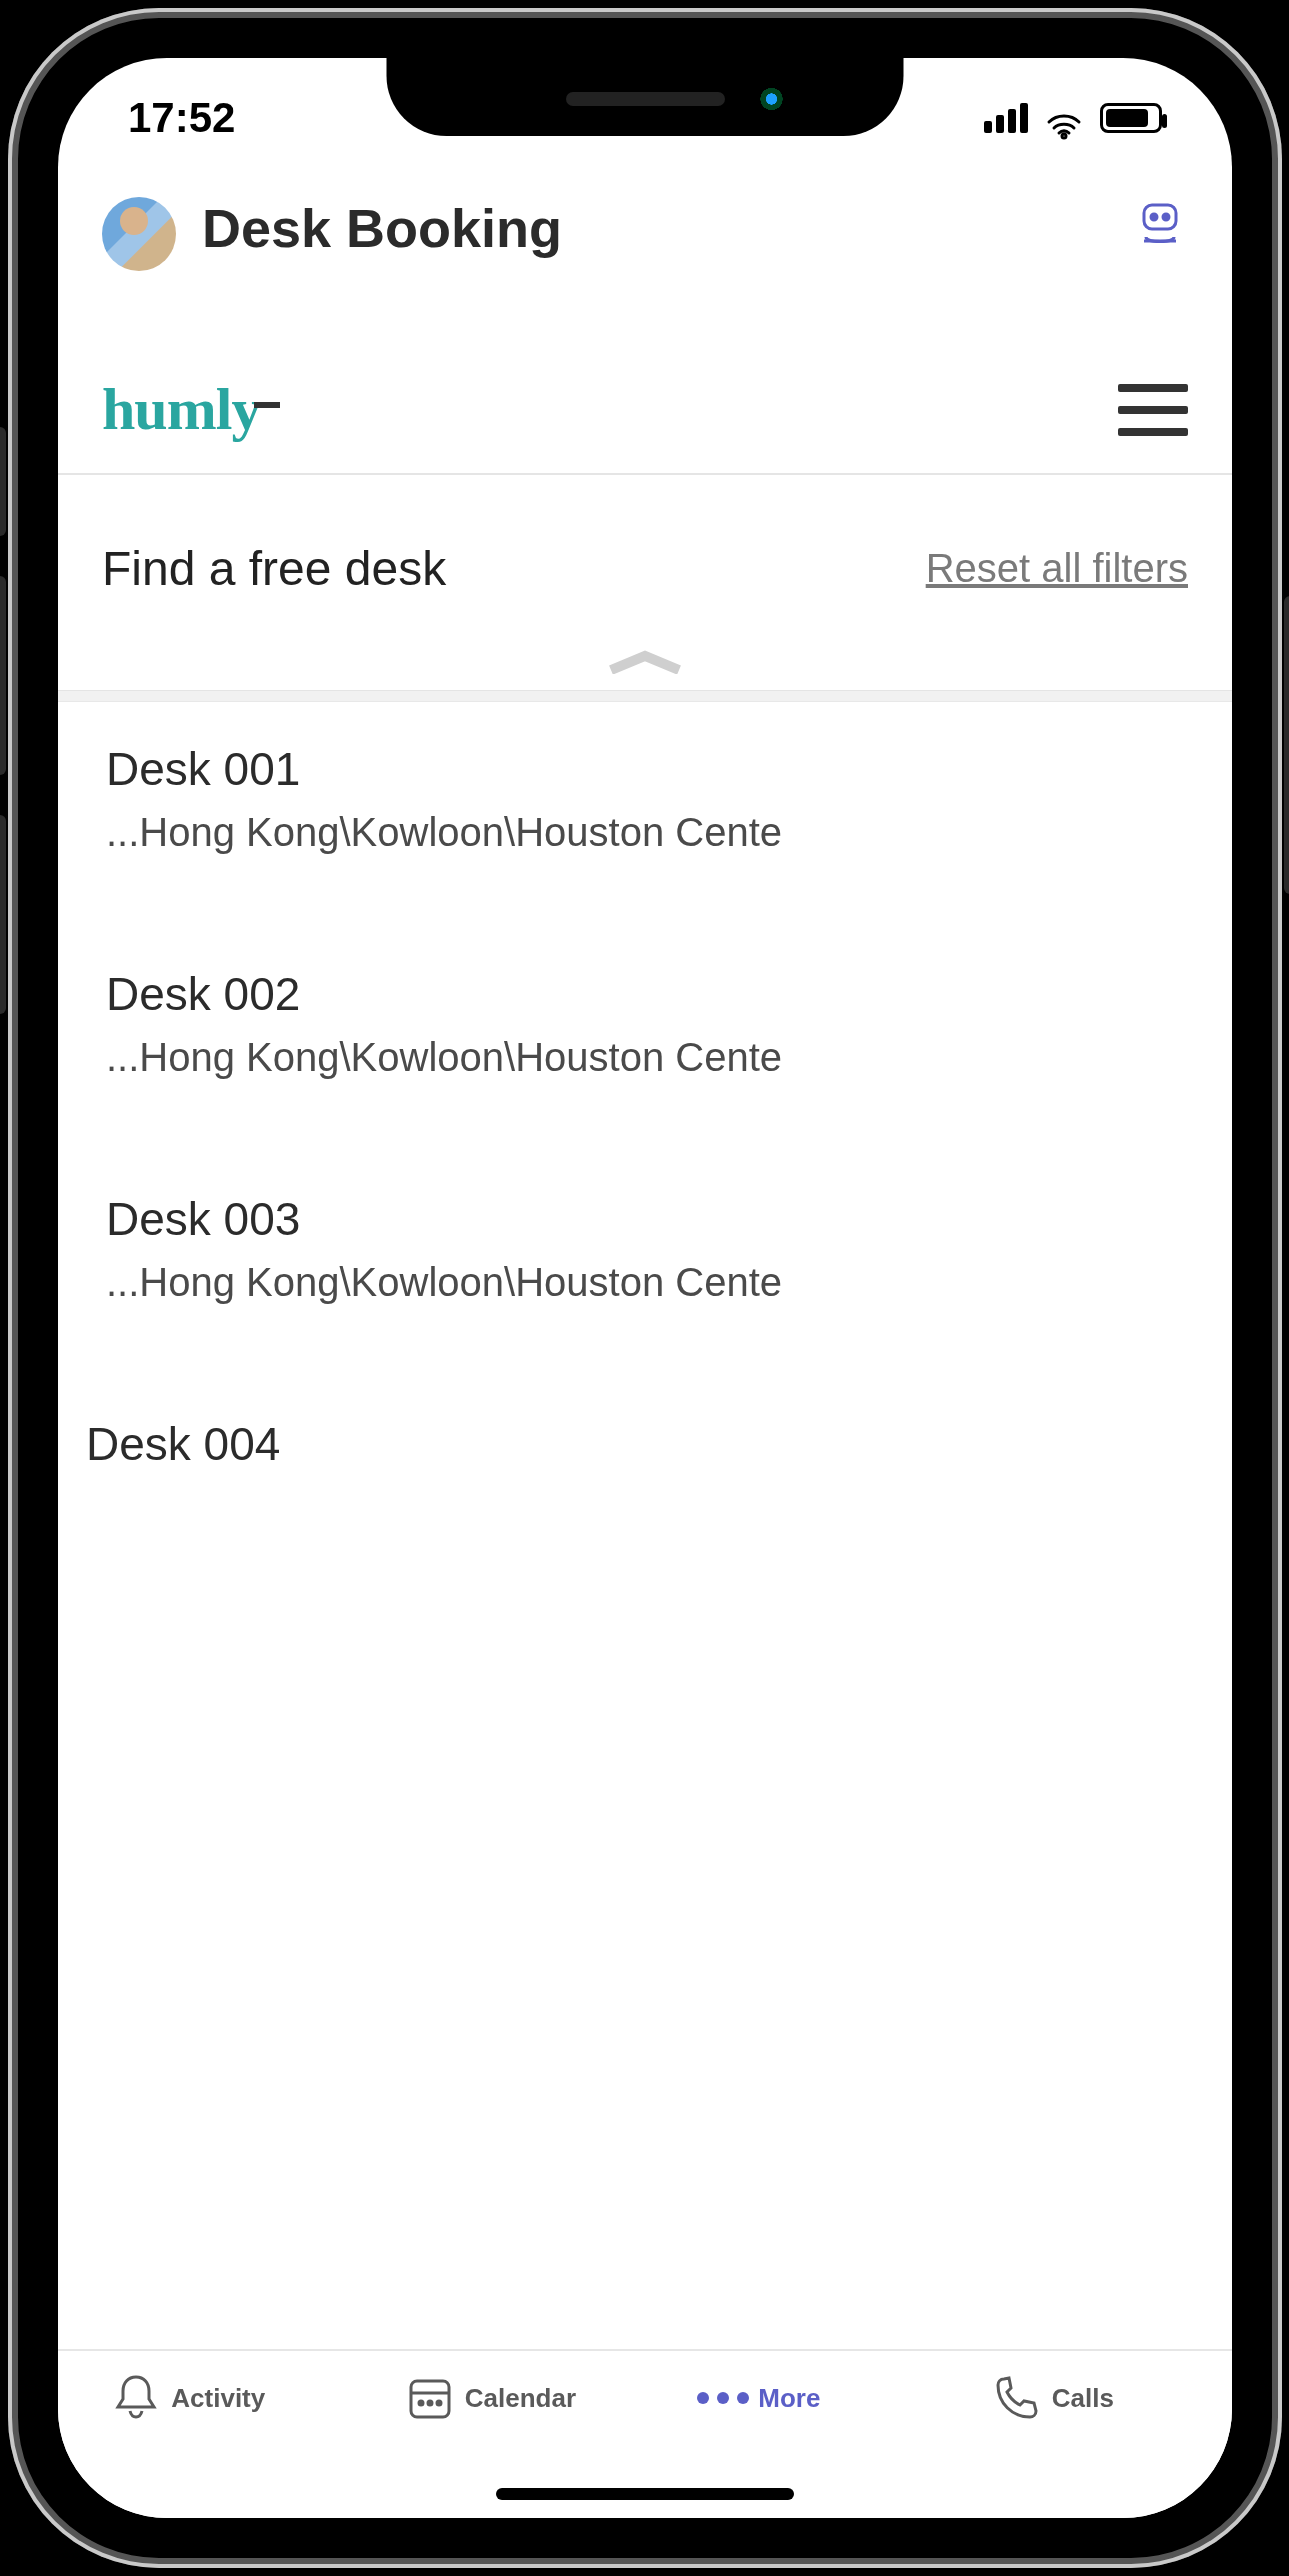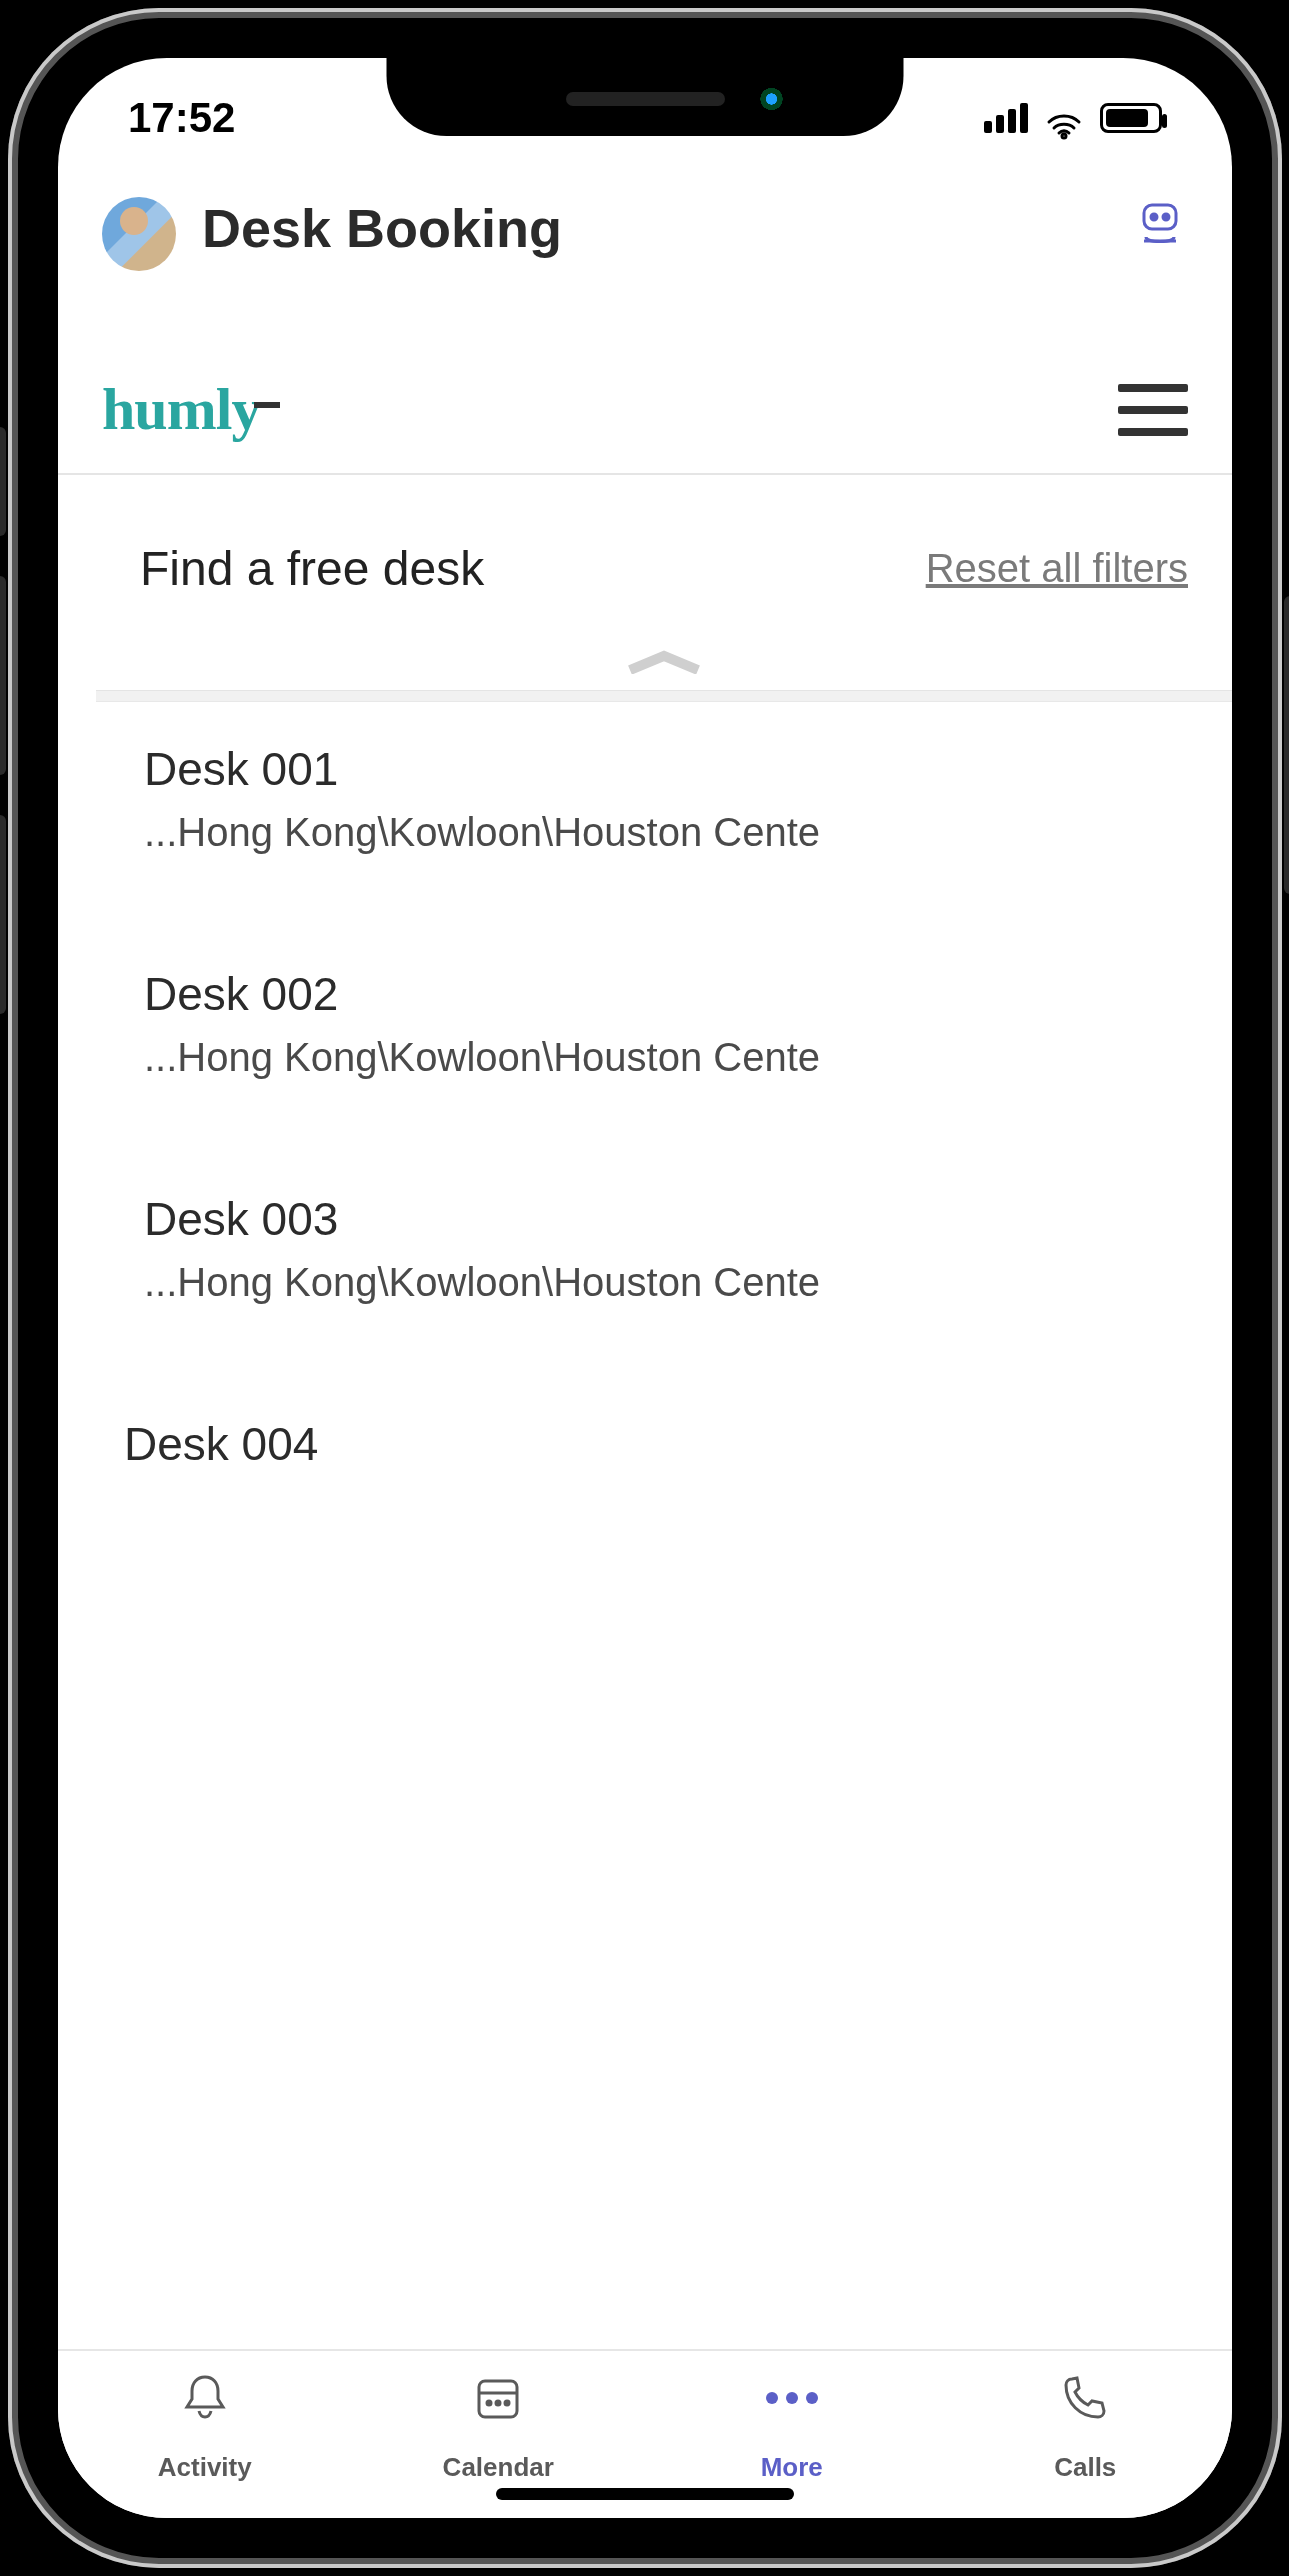--- a/index.html
+++ b/index.html
@@ -43,39 +43,39 @@
   .app-header h1{ font-size:54px; font-weight:700; color:#2b2b2b; flex:1;}
   .bot-icon{ width:56px; height:56px; color:#5b5fc7;}
   .bot-icon svg{width:100%;height:100%;}
   
   .brandbar{ position:absolute; top:288px; left:0; right:0; height:129px; padding:0 44px; display:flex; align-items:center; justify-content:space-between; border-bottom:2px solid #e5e5e5;}
   .brandbar .logo{ font-size:60px; font-weight:600; color:#2aa6a0; letter-spacing:-1px; font-family:Georgia,'Times New Roman',serif;}
   .brandbar .logo:after{content:""; display:inline-block; width:26px; height:6px; background:#333; vertical-align:super; margin-left:-6px;}
   .hamburger{ width:70px; height:52px; display:flex; flex-direction:column; justify-content:space-between;}
   .hamburger span{ display:block; height:8px; background:#333; border-radius:2px;}
   
-  .content{ position:absolute; top:437px; left:0; right:0; bottom:169px; overflow:hidden;margin-left:38px;}
+  .content{ position:absolute; top:437px; left:0; right:0; bottom:169px; overflow:hidden;}
   .find-row{ display:flex; align-items:center; justify-content:space-between; padding:46px 44px 30px;}
   .find-row h2{ font-size:48px; font-weight:500; color:#222;}
   .reset-link{ font-size:40px; color:#7a7a7a; text-decoration:underline;}
   .filters{ padding:0 30px; display:flex; flex-direction:column; gap:30px;}
   .pill{ background:#2eb3ab; color:#fff; border-radius:16px; height:119px; display:flex; align-items:center; justify-content:space-between; padding:0 44px; font-size:44px; font-weight:400;}
   .pill .caret{ width:0;height:0; border-left:12px solid transparent; border-right:12px solid transparent; border-top:14px solid #fff;}
   .collapse-handle{ display:flex; justify-content:center; padding:24px 0 16px;}
   .collapse-handle .chev{ width:80px;height:24px; }
   .collapse-handle svg{stroke:#cfcfcf;stroke-width:10;fill:none;}
   .divider{ height:12px; background:#f1f1f1; border-top:1px solid #e4e4e4; border-bottom:1px solid #e8e8e8;}
   .results{ padding:0 0 0 0;}
   .desk-item{ padding:40px 48px 38px; border-bottom:0px solid #eee;}
   .desk-item .title{ font-size:46px; font-weight:500; color:#2b2b2b; margin-bottom:14px;}
   .desk-item .path{ font-size:40px; color:#4a4a4a;}
   .gap{ height:34px;}
   
   .tabbar{ position:absolute; left:0; right:0; bottom:0; height:169px; background:#fff; border-top:2px solid #e6e6e6; display:flex; justify-content:space-around; align-items:flex-start; padding-top:18px;}
-  .tab{ display:flex; flex-direction:column; align-items:center; gap:25px; color:#5a5a5a; width:16.6%;}
+  .tab{ display:flex; flex-direction:row; align-items:center; gap:6px; color:#5a5a5a; width:16.6%;}
   .tab.active{ color:#5b5fc7;}
   .tab .ico{ width:58px; height:58px; display:flex; align-items:center; justify-content:center;}
   .tab .ico svg{ width:54px; height:54px; stroke:currentColor; fill:none; stroke-width:3;}
   .tab .lbl{ font-size:26px; font-weight:600;}
   .tab .dots{ display:flex; gap:8px;}
   .tab .dots span{ width:12px;height:12px;border-radius:50%; background:currentColor;}
   
   .home-ind{ position:absolute; bottom:18px; left:50%; transform:translateX(-50%); width:298px; height:12px; background:#000; border-radius:10px;}
   
   .sidebtn{ position:absolute; background:#2a2a2a; border-radius:6px;}

